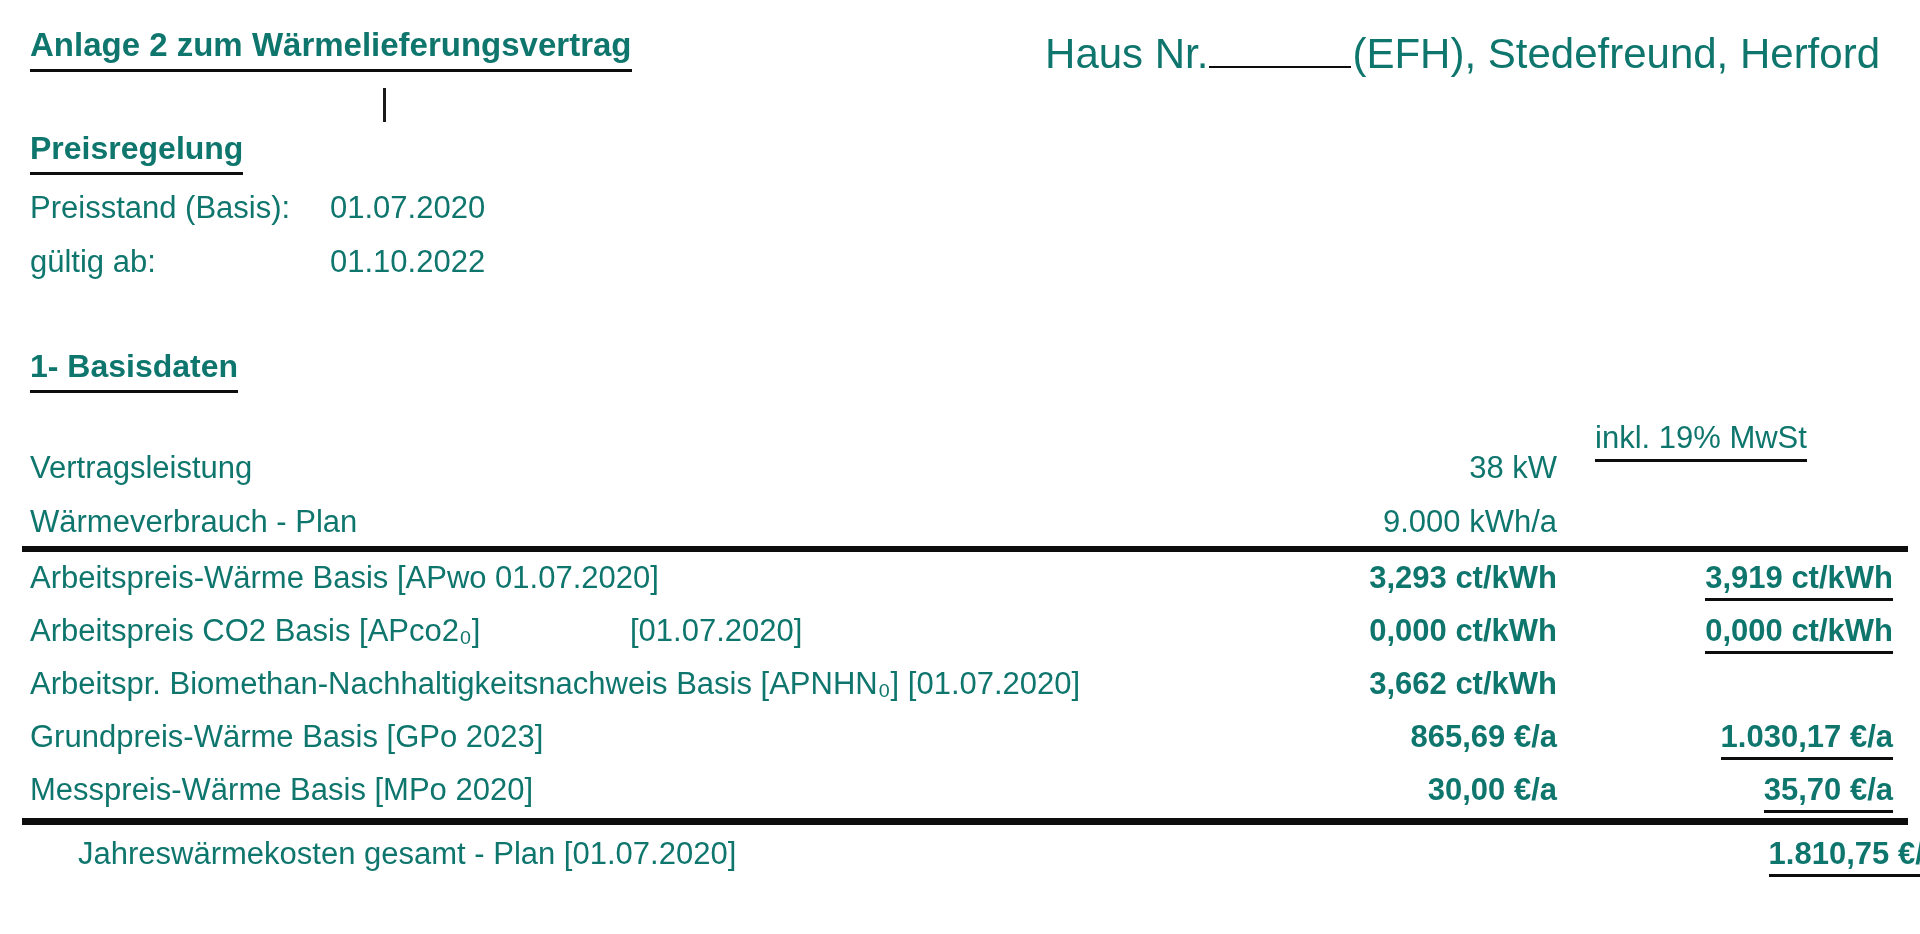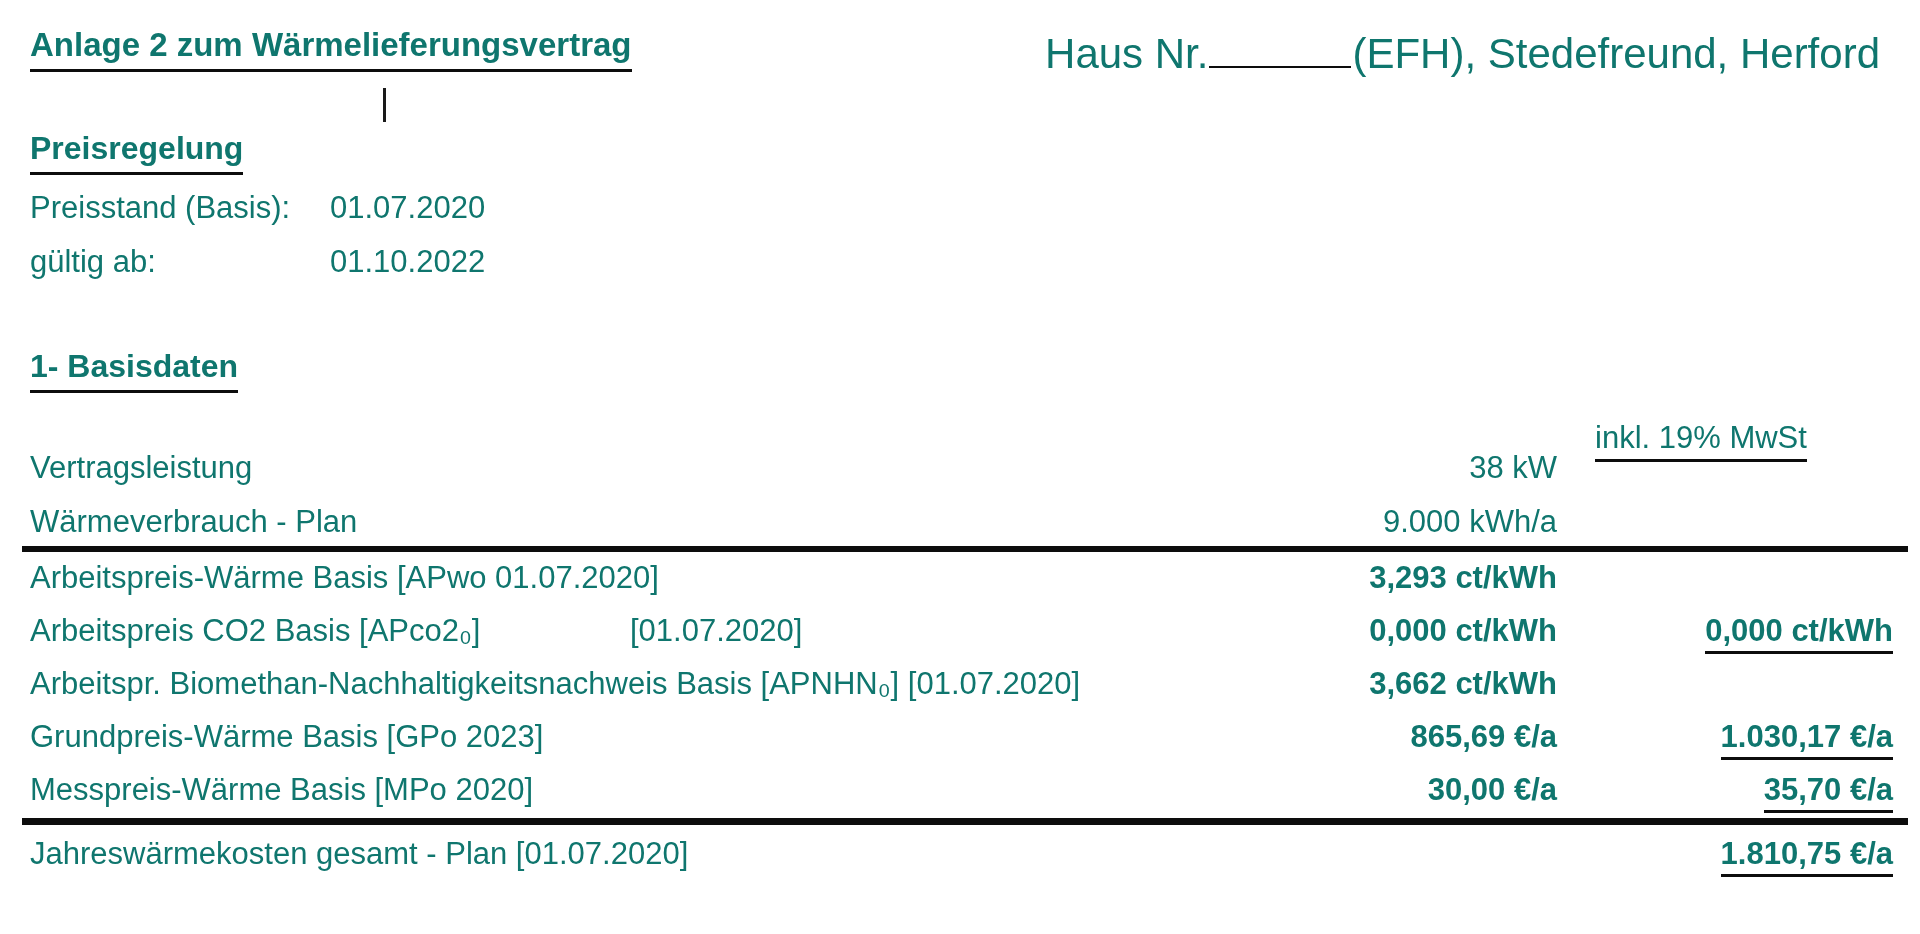--- a/index.html
+++ b/index.html
@@ -40,21 +40,21 @@
   .col-net{left:1100px;width:457px;text-align:right;}
   .col-gross{left:1595px;width:298px;text-align:right;}
   .col-gross .ul{display:inline-block;border-bottom:3px solid #0d0d0d;padding-bottom:2px;}
   .info-row-1{top:450px;}
   .info-row-2{top:504px;}
   .price-row-0{top:560px;}
   .price-row-1{top:613px;}
   .price-row-2{top:666px;}
   .price-row-3{top:719px;}
   .price-row-4{top:772px;}
-  .total-row{top:836px;}
+  .total-row{top:836px;margin-left:48px;}
   .divider{
     position:absolute;
     left:22px;width:1886px;height:6px;
     background:#0d0d0d;
   }
   .divider-1{top:546px;}
   .divider-2{top:818px;height:7px;}
   .scan-artifact{
     position:absolute;
     left:383px;top:88px;width:3px;height:34px;
@@ -97,20 +97,23 @@
   <div class="abs row-label info-row-1">Vertragsleistung</div>
   <div class="abs col-net info-row-1">38 kW</div>
 
   <div class="abs row-label info-row-2">Wärmeverbrauch - Plan</div>
   <div class="abs col-net info-row-2">9.000 kWh/a</div>
 
   <div class="divider divider-1"></div>
 
   <div class="abs row-label price-row-0">Arbeitspreis-Wärme Basis [APwo 01.07.2020]</div>
   <div class="abs col-net bold price-row-0">3,293 ct/kWh</div>
+  <div class="abs col-gross bold price-row-0">
+    <span class="ul">3,919 ct/kWh</span>
+  </div>
 
   <div class="abs row-label price-row-1">Arbeitspreis CO2 Basis [APco2₀]</div>
   <div class="abs row-label2 price-row-1">[01.07.2020]</div>
   <div class="abs col-net bold price-row-1">0,000 ct/kWh</div>
   <div class="abs col-gross bold price-row-1">
     <span class="ul">0,000 ct/kWh</span>
   </div>
 
   <div class="abs row-label price-row-2">Arbeitspr. Biomethan-Nachhaltigkeitsnachweis Basis [APNHN₀] [01.07.2020]</div>
   <div class="abs col-net bold price-row-2">3,662 ct/kWh</div>

